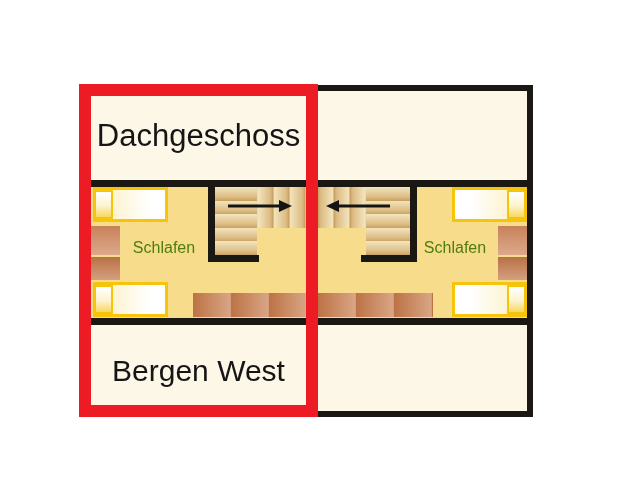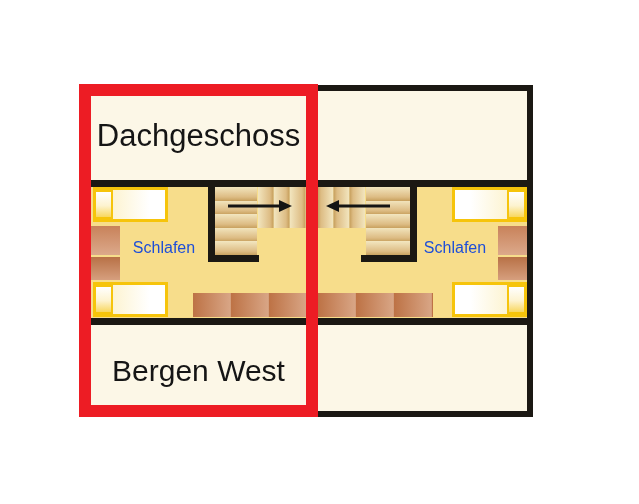--- a/index.html
+++ b/index.html
@@ -19,21 +19,21 @@
   }
   
   .label-zone{
     position:absolute;display:flex;align-items:center;justify-content:center;
     color:#151515;white-space:nowrap;
   }
   .upper-label{left:91px;top:91px;width:215px;height:89px;font-size:31px;}
   .lower-label{left:91px;top:325px;width:215px;height:86px;font-size:30px;padding-top:5px;box-sizing:border-box;}
   .room-label{
     position:absolute;top:239px;width:100px;height:18px;line-height:18px;
-    text-align:center;font-size:16px;color:#1d4ed8;
+    text-align:center;font-size:16px;color:#4d7c0f;
   }
   .room-label.left{left:114px;}
   .room-label.right{left:405px;}
   
   .bed{position:absolute;width:75px;height:35px;background:#f6c40b;}
   .bed .mattress{position:absolute;top:3px;bottom:3px;}
   .bed.pillow-left  .mattress{left:20px;right:3px;background:linear-gradient(90deg,#fdf4d2,#ffffff 70%);}
   .bed.pillow-right .mattress{left:3px;right:20px;background:linear-gradient(270deg,#fdf4d2,#ffffff 70%);}
   .bed .pillow{position:absolute;top:5px;bottom:5px;width:15px;
     background:linear-gradient(180deg,#ffffff 0%,#fdf3cf 55%,#f8d75e 100%);}

